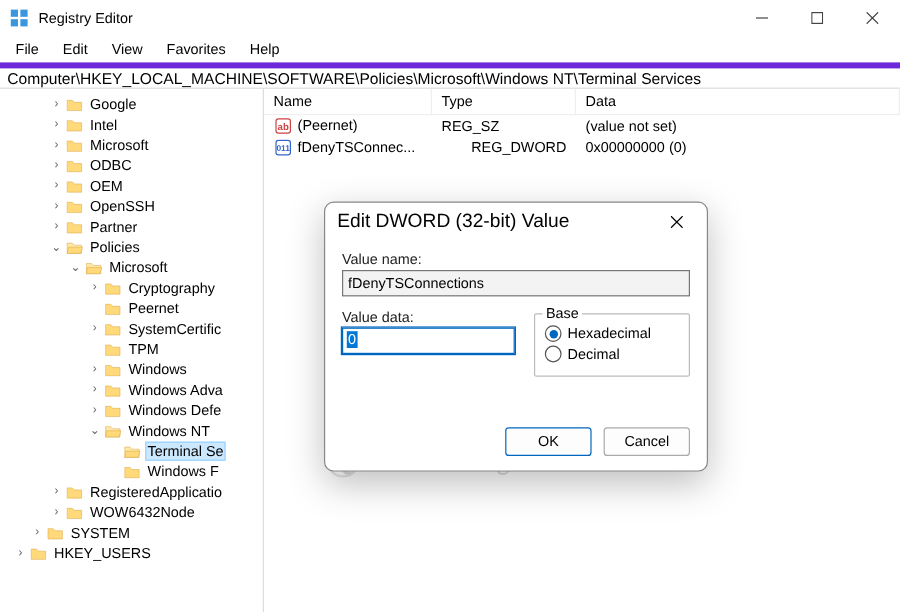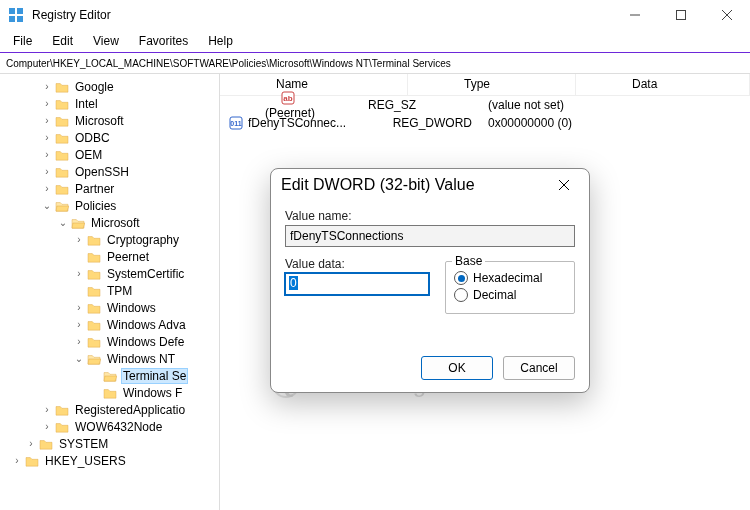--- a/index.html
+++ b/index.html
@@ -8,35 +8,35 @@
 .title-bar { height: 30px; display: flex; align-items: center; padding: 0 0 0 8px; background: #fff; }
 .title-bar .app-icon { width: 16px; height: 16px; margin-right: 8px; }
 .title-bar .title { font-size: 12px; color: #000; }
 .win-controls { margin-left: auto; display: flex; }
 .win-btn { width: 46px; height: 30px; display: flex; align-items: center; justify-content: center; color: #444; font-size: 12px; }
 .win-btn svg { width: 10px; height: 10px; }
 
 .menu-bar { height: 22px; display: flex; align-items: center; padding: 0 4px; font-size: 12px; gap: 2px; }
 .menu-item { padding: 2px 9px; }
 
-.address-bar { height: 22px; border-top: 1px solid #6d28d9; border-bottom: 1px solid #ddd; display: flex; align-items: center; padding: 0 6px; font-size: 10px; }
+.address-bar { height: 22px; border-top: 5px solid #6d28d9; border-bottom: 1px solid #ddd; display: flex; align-items: center; padding: 0 6px; font-size: 13px; }
 
 .body-area { display: flex; height: calc(510px - 30px - 22px - 22px); }
 
 .tree-pane { width: 220px; border-right: 1px solid #ddd; overflow: hidden; font-size: 12px; padding-top: 4px; }
 .tree-row { display: flex; align-items: center; height: 17px; white-space: nowrap; padding-left: var(--indent, 0px); }
 .tree-row.selected .lbl { background: #cce8ff; border: 1px solid #99d1ff; padding: 0 1px; }
 .chev { width: 14px; display: inline-flex; justify-content: center; color: #666; font-size: 10px; }
 .folder { width: 16px; height: 14px; margin-right: 3px; display: inline-flex; align-items: center; justify-content: center; }
 .folder svg { width: 14px; height: 12px; }
 .lbl { padding: 0 2px; }
 
 .list-pane { flex: 1; font-size: 12px; }
 .list-header { display: flex; height: 22px; border-bottom: 1px solid #eee; }
-.col { padding: 3px 8px; border-right: 1px solid #eee; margin-left: 48px; }
+.col { padding: 3px 8px; border-right: 1px solid #eee; }
 .col-name { width: 140px; }
 .col-type { width: 120px; }
 .col-data { flex: 1; }
 .list-row { display: flex; height: 18px; align-items: center; }
 .list-row .cell { padding: 0 8px; }
 .val-icon { width: 16px; height: 16px; display: inline-flex; align-items: center; justify-content: center; margin-right: 4px; }
 
 .dialog-overlay { position: absolute; left: 270px; top: 168px; width: 320px; background: #fff; border: 1px solid #888; border-radius: 8px; box-shadow: 0 10px 30px rgba(0,0,0,0.25); overflow: hidden; }
 .dlg-title { display: flex; align-items: center; height: 32px; padding: 0 10px; font-size: 16px; }
 .dlg-close { margin-left: auto; width: 30px; height: 30px; display: flex; align-items: center; justify-content: center; color: #222; }
@@ -323,21 +323,21 @@
     </div>
 
   <div class="list-pane">
     <div class="list-header">
       <div class="col col-name">Name</div>
       <div class="col col-type">Type</div>
       <div class="col col-data">Data</div>
     </div>
     <div id="list-rows">
         <div class="list-row">
-          <div class="cell col-name" style="width: 140px; display: flex; align-items: center; flex-direction: column;">
+          <div class="cell col-name" style="width: 140px; display: flex; ">
             <span class="val-icon">
               <svg width="14" height="14" viewBox="0 0 14 14">
                 <rect x="1" y="1" width="12" height="12" rx="2" fill="#fff" stroke="#c44" stroke-width="1"></rect>
                 <text x="7" y="10" text-anchor="middle" font-size="8" fill="#c44" font-weight="bold">ab</text>
               </svg>
             </span>
             <span>(Peernet)</span>
           </div>
           <div class="cell col-type" style="width: 120px;">REG_SZ</div>
           <div class="cell col-data">(value not set)</div>

